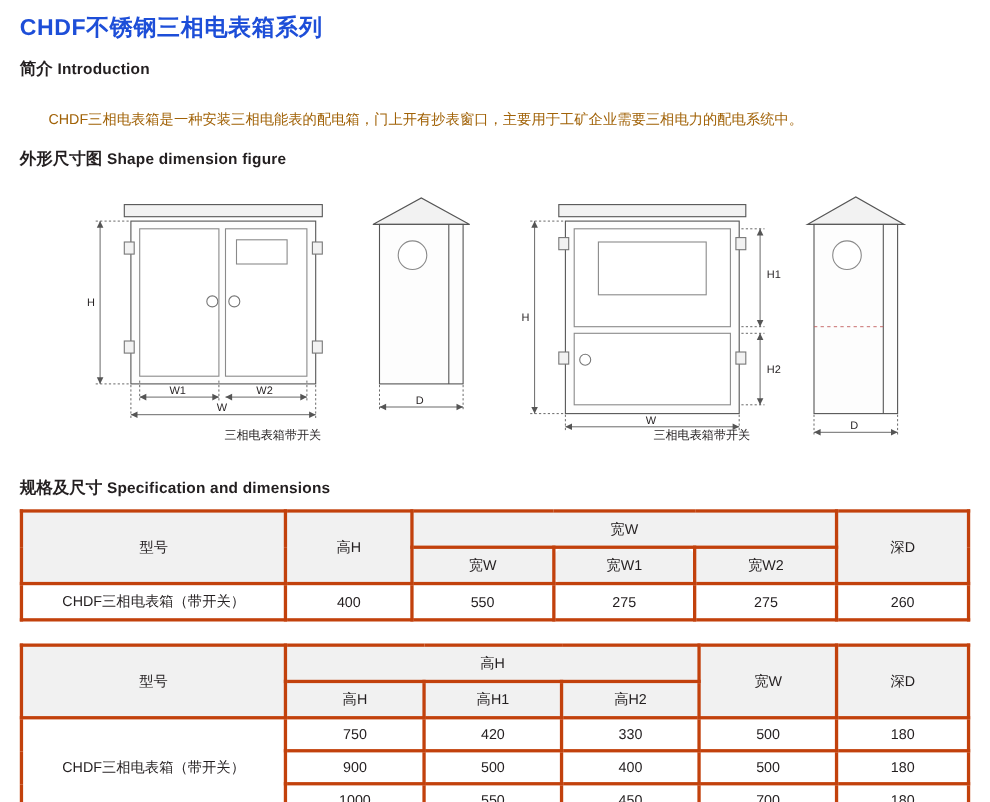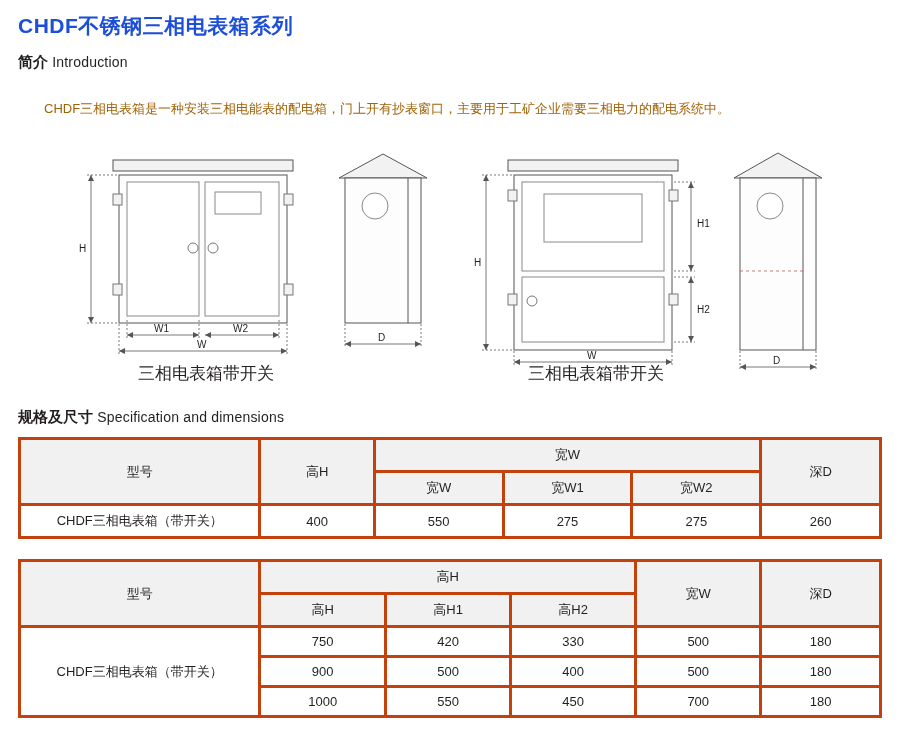--- a/index.html
+++ b/index.html
@@ -30,42 +30,43 @@
     margin: 12px 0 0 0;
     line-height: 1.3;
   }
   .section-head {
     margin-top: 14px;
     font-size: 15px;
     font-weight: bold;
     color: #231f20;
   }
   .section-head .en {
-    font-weight: normal;
+    font-weight: bold;
     font-size: 14px;
     letter-spacing: 0.2px;
     margin-top: 32px;
   }
   .intro-text {
     margin-top: 26px;
     font-size: 13px;
     line-height: 1.75;
     text-align: justify;
     text-indent: 2em;
     color: #a16207;
   }
   .figure-area {
     position: relative;
     height: 260px;
     margin-top: 6px;
   }
   .caption {
     position: absolute;
-    font-size: 17px;
-    color: #231f20;
+    font-size: 11px;
+    color: #231f20;
+    text-align: center;
     width: 220px;
   }
   svg text {
     font-family: "Liberation Sans", sans-serif;
   }
   table.spec {
     border-collapse: collapse;
     width: 864px;
     margin-top: 10px;
     font-size: 13px;
@@ -96,20 +97,24 @@
 
   <h1 class="main-title">CHDF不锈钢三相电表箱系列</h1>
 
   <div class="section-head">
     <span>简介</span>
     <span class="en">Introduction</span>
   </div>
 
   <p class="intro-text">CHDF三相电表箱是一种安装三相电能表的配电箱，门上开有抄表窗口，主要用于工矿企业需要三相电力的配电系统中。</p>
 
+  <div class="section-head">
+    <span>外形尺寸图</span>
+    <span class="en">Shape dimension figure</span>
+  </div>
 
   <div class="figure-area">
 
     <svg width="420" height="245" viewBox="0 0 420 245" style="position:absolute; left:35px; top:0;">
       <g fill="none" stroke="#555" stroke-width="1">
 
         <rect x="60" y="26" width="180" height="11" fill="#f2f2f2" stroke="#555"></rect>
 
         <rect x="66" y="41" width="168" height="148" fill="#fdfdfd" stroke="#555"></rect>
 

